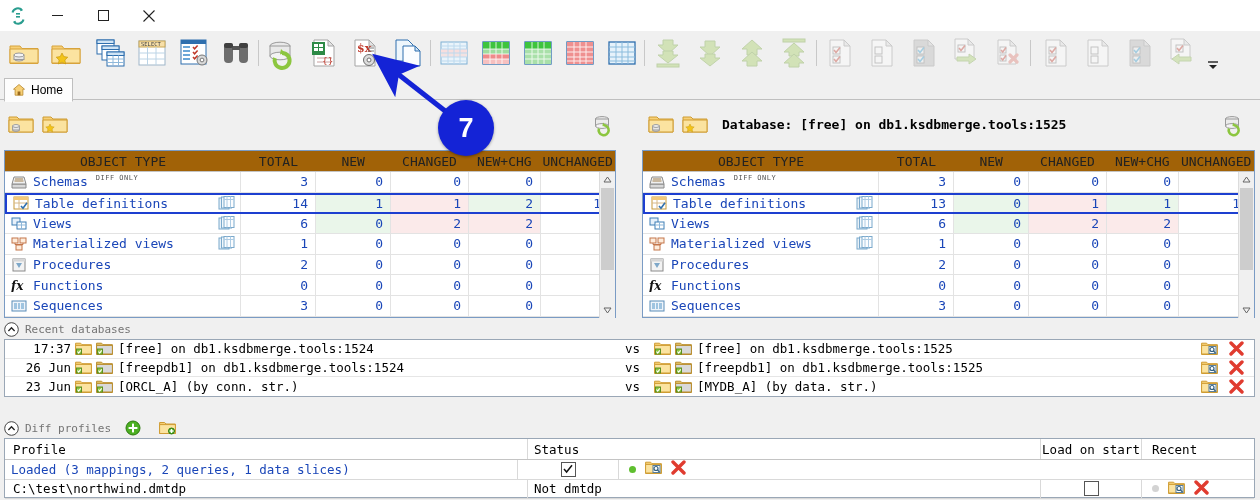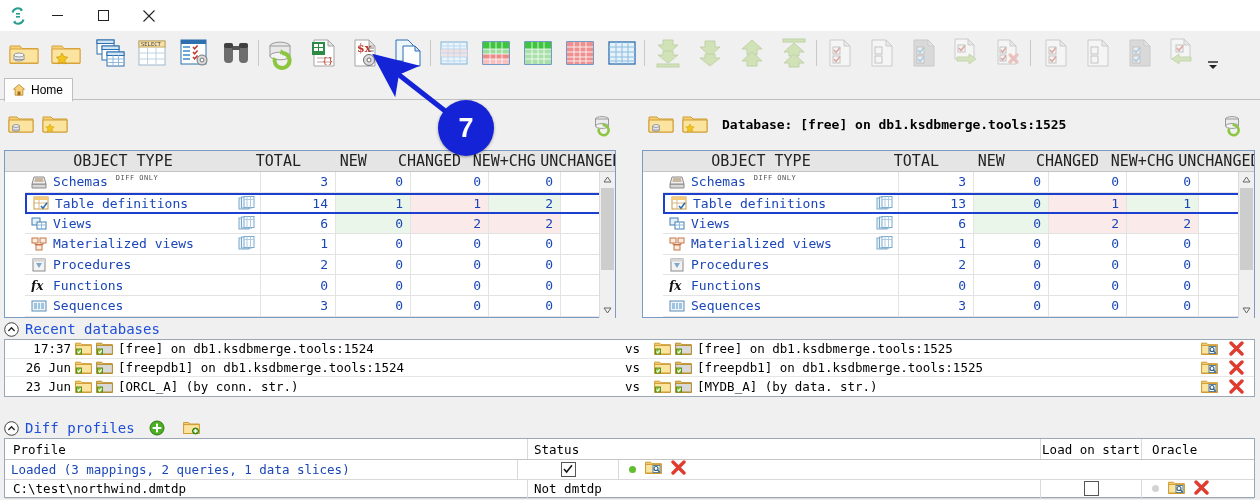--- a/index.html
+++ b/index.html
@@ -40,25 +40,25 @@
   .dbbar.left{left:0;width:630px;}
   .dbbar.right{left:640px;width:620px;font-weight:bold;}
   .dbbar .fld{width:26px;height:22px;margin-left:8px;flex:0 0 auto;}
   .dbbar .dbtext{margin-left:14px;font-family:"DejaVu Sans Mono",monospace;font-size:13px;color:#000;white-space:nowrap;}
   .dbbar .refresh{position:absolute;right:14px;top:13px;width:24px;height:24px;}
 
   
   .grid{position:absolute;top:150px;height:168px;background:#ffffff;border:1px solid #7a9bc4;box-sizing:border-box;}
   .grid.left{left:4px;width:612px;}
   .grid.right{left:642px;width:613px;}
-  .ghead{display:flex;height:20px;background:#e5e5e5;border-bottom:1px solid #c4c4c4;
-         font-family:"DejaVu Sans Mono",monospace;font-size:15px;color:#222;align-items:center;}
+  .ghead{display:flex;height:20px;background:#a16207;border-bottom:1px solid #c4c4c4;
+         font-family:"DejaVu Sans Mono",monospace;font-size:13px;color:#222;align-items:center;}
   .ghead .h{text-align:center;overflow:hidden;white-space:nowrap;}
   .ghead .h.obj{flex:0 0 auto;}
-  .gbody{position:relative;height:176px;overflow:hidden;margin-left:20px;}
+  .gbody{position:relative;height:176px;overflow:hidden;}
   .grow{display:flex;height:20.6px;align-items:center;border-bottom:1px solid #e3e3e3;
         font-family:"DejaVu Sans Mono",monospace;font-size:13px;color:#1a46b8;box-sizing:border-box;}
   .grow.sel{border:2px solid #1d3fd0;height:21px;}
   .cell-obj{display:flex;align-items:center;gap:6px;box-sizing:border-box;padding-left:6px;
             border-right:1px solid #e3e3e3;height:100%;flex:0 0 auto;}
   .cell-obj .ico{width:16px;height:14px;flex:0 0 auto;}
   .cell-obj .lbl{color:#1a46b8;white-space:nowrap;}
   .cell-obj .diffonly{font-size:7px;color:#555;letter-spacing:.5px;margin-left:2px;align-self:flex-start;margin-top:2px;}
   .cell-obj .stack{margin-left:auto;margin-right:5px;width:17px;height:15px;}
   .num{text-align:right;padding-right:7px;box-sizing:border-box;border-right:1px solid #e3e3e3;
@@ -66,21 +66,21 @@
   .num.last{border-right:none;}
   .bg-new{background:#eaf6ea;}
   .bg-chg{background:#fbeaea;}
   .vscroll{position:absolute;right:0;top:0;width:15px;height:146px;background:#f0f0f0;border-left:1px solid #dcdcdc;}
   .vs-arrow{height:15px;display:flex;align-items:center;justify-content:center;}
   .vs-thumb{position:absolute;left:1px;top:16px;width:13px;height:82px;background:#cdcdcd;}
 
   
   .sect{position:absolute;left:4px;height:20px;display:flex;align-items:center;gap:6px;}
   .sect .chev{width:15px;height:15px;flex:0 0 auto;}
-  .sect .stitle{font-family:"DejaVu Sans Mono",monospace;font-size:14px;color:#1d4ed8;}
+  .sect .stitle{font-family:"DejaVu Sans Mono",monospace;font-size:11px;color:#737373;}
   .sect .act{width:16px;height:16px;}
 
   
   .recent{position:absolute;left:4px;top:339px;width:1251px;height:58px;
           background:#fff;border:1px solid #9aa7b6;box-sizing:border-box;}
   .rrow{display:flex;align-items:center;height:18.6px;border-bottom:1px solid #e6e6e6;
         font-family:"DejaVu Sans Mono",monospace;font-size:12.5px;color:#000;box-sizing:border-box;}
   .rrow:last-child{border-bottom:none;}
   .r-date{width:66px;text-align:right;flex:0 0 auto;}
   .r-f1,.r-f2{width:17px;height:15px;flex:0 0 auto;margin-left:4px;}
@@ -1060,21 +1060,21 @@
           <rect x="11.8" y="9" width="1.4" height="4" fill="#fff"></rect>
           <rect x="10.6" y="10.3" width="4" height="1.4" fill="#fff"></rect>
         </svg>
     </span>
   </div>
   <div class="profiles">
     <div class="phead">
       <div class="p-profile" style="border-right:1px solid #d9d9d9;">Profile</div>
       <div class="p-status">Status</div>
       <div class="p-load">Load on start</div>
-      <div class="p-act">Oracle</div>
+      <div class="p-act">Recent</div>
     </div>
     <div id="profile-rows">
         <div class="prow">
           <div class="p-status" style="color:#1a46b8">Loaded (3 mappings, 2 queries, 1 data slices)</div>
           <div class="p-load">
             <span class="chk">
               <svg width="10" height="10" viewBox="0 0 10 10">
                 <path d="M1 5l2.6 3L9 1.3" stroke="#111" stroke-width="1.5" fill="none"></path>
               </svg>
             </span>

